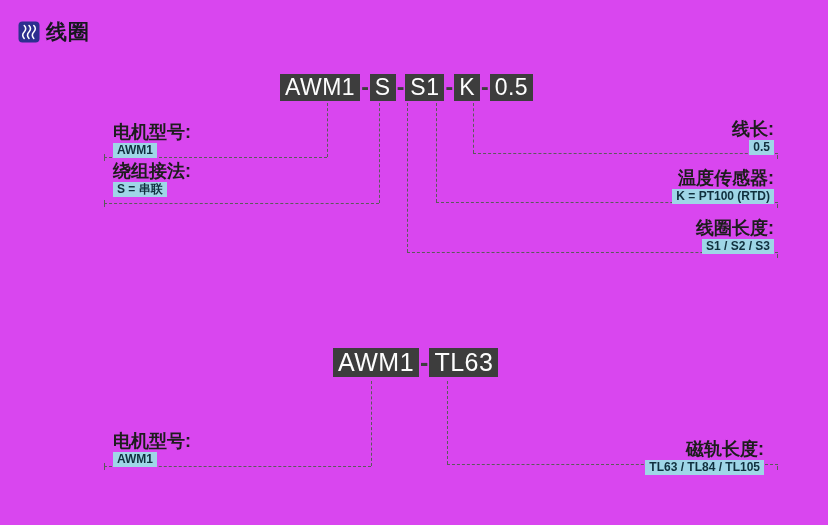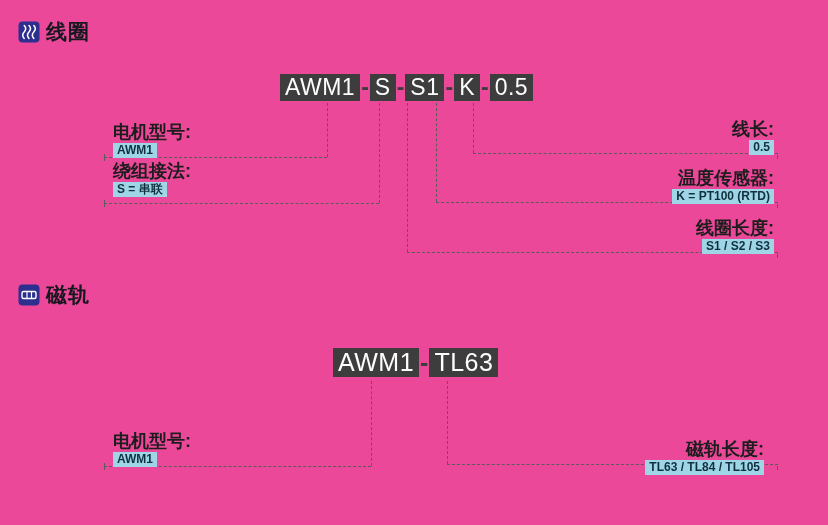--- a/index.html
+++ b/index.html
@@ -1,17 +1,17 @@
 <!DOCTYPE html>
 <html><head>
 <meta charset="utf-8">
 <style>
   html,body { margin:0; padding:0; background:#ffffff; }
   .canvas {
-    position:relative; width:828px; height:525px; background:#ec4899;
+    position:relative; width:828px; height:525px; background:#d946ef;
     font-family:"Liberation Sans","DejaVu Sans",sans-serif; overflow:hidden;
   }
 
   
   .sec-header { position:absolute; left:18px; display:flex; align-items:center; gap:6px; }
   .sec-icon { width:22px; height:22px; display:block; }
   .sec-title { font-size:21px; font-weight:bold; color:#17171f; letter-spacing:1px; }
 
   
   .code { position:absolute; display:flex; align-items:stretch; }
@@ -92,31 +92,20 @@
   </div>
   <div class="callout right" style="right:54px; top:171px;">
     <div class="c-label">温度传感器:</div>
     <span class="c-value">K = PT100 (RTD)</span>
   </div>
   <div class="callout right" style="right:54px; top:221px;margin-left:48px;">
     <div class="c-label">线圈长度:</div>
     <span class="c-value">S1 / S2 / S3</span>
   </div>
 
-  <div class="sec-header" style="top:281px;">
-    <span class="sec-icon">
-      <svg viewBox="0 0 22 22" width="22" height="22">
-        <rect x="0.5" y="0.5" width="21" height="21" rx="4" fill="#2d2f8f"></rect>
-        <rect x="4" y="7.5" width="14" height="7" rx="1.5" fill="none" stroke="#ffffff" stroke-width="1.4"></rect>
-        <line x1="9" y1="7.5" x2="9" y2="14.5" stroke="#ffffff" stroke-width="1.2"></line>
-        <line x1="13.5" y1="7.5" x2="13.5" y2="14.5" stroke="#ffffff" stroke-width="1.2"></line>
-      </svg>
-    </span>
-    <span class="sec-title">磁轨</span>
-  </div>
 
   <div class="code code2" style="left:333px; top:348px;">
     <span class="seg">AWM1</span>
     <span class="sep">-</span>
     <span class="seg">TL63</span>
   </div>
 
   <div class="vline" style="left:371px; top:381px; height:85px;"></div>
   <div class="vline" style="left:447px; top:381px; height:83px;"></div>
   <div class="hline tick-left" style="left:104px; top:466px; width:267px;"></div>

